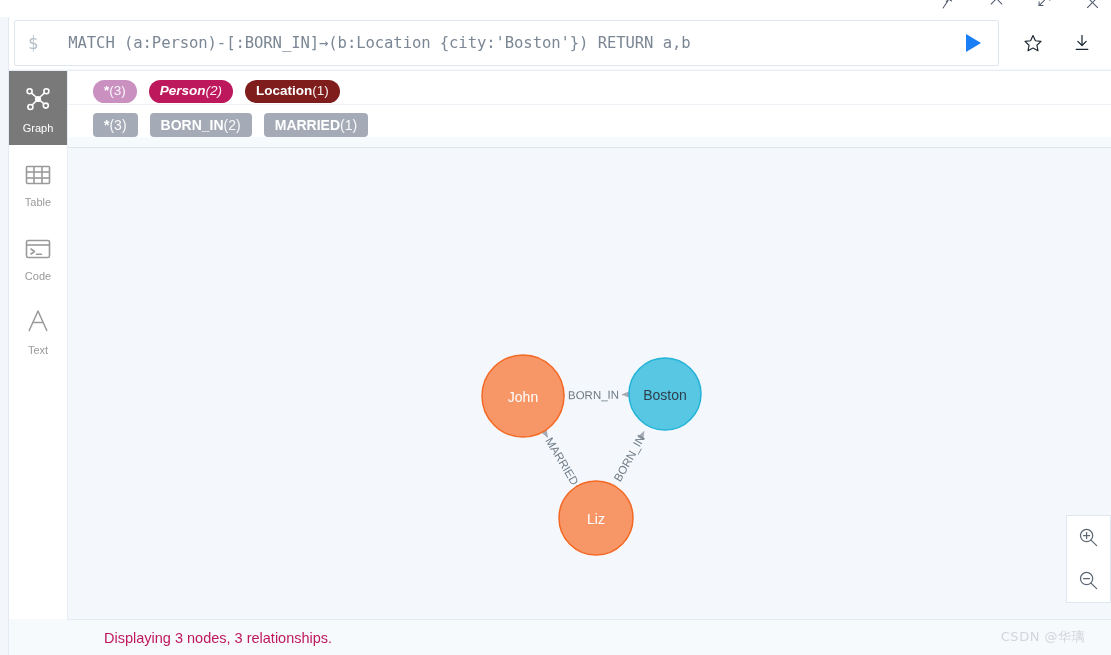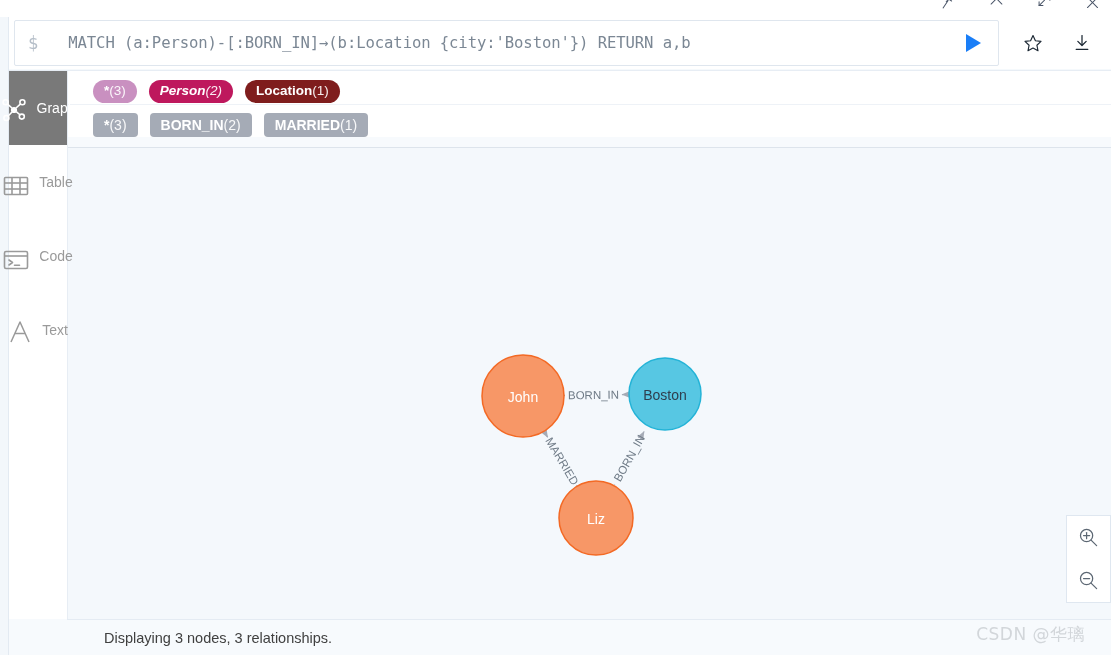--- a/index.html
+++ b/index.html
@@ -141,26 +141,26 @@
     width: 58px;
     height: 548px;
     background: #ffffff;
     border-right: 1px solid #e7edf4;
     z-index: 6;
   }
   .view-item {
     width: 58px;
     height: 74px;
     display: flex;
-    flex-direction: row;
+    flex-direction: column;
     align-items: center;
     justify-content: center;
     gap: 10px;
     color: #9a9a9a;
-    font-size: 14px;
+    font-size: 11px;
     box-sizing: border-box;
   }
   .view-item .vi-icon {
     height: 30px;
     display: flex;
     align-items: flex-end;
     justify-content: center;
   }
   .view-item.active {
     background: #797979;
@@ -270,29 +270,29 @@
     height: 37px;
     background: #f7fafd;
     border-top: 1px solid #e4ebf3;
     display: flex;
     align-items: center;
     box-sizing: border-box;
   }
   .status-text {
     margin-left: 37px;
     font-size: 14.5px;
-    color: #404040;
+    color: #be185d;
   }
 
   
   .watermark {
     position: absolute;
     right: 26px;
     bottom: 9px;
-    font-size: 17px;
+    font-size: 13px;
     color: #d2d6da;
     letter-spacing: 0.5px;
     z-index: 50;
     font-family: "DejaVu Sans", sans-serif;
     white-space: nowrap;
   }
 </style>
 </head>
 <body>
 

